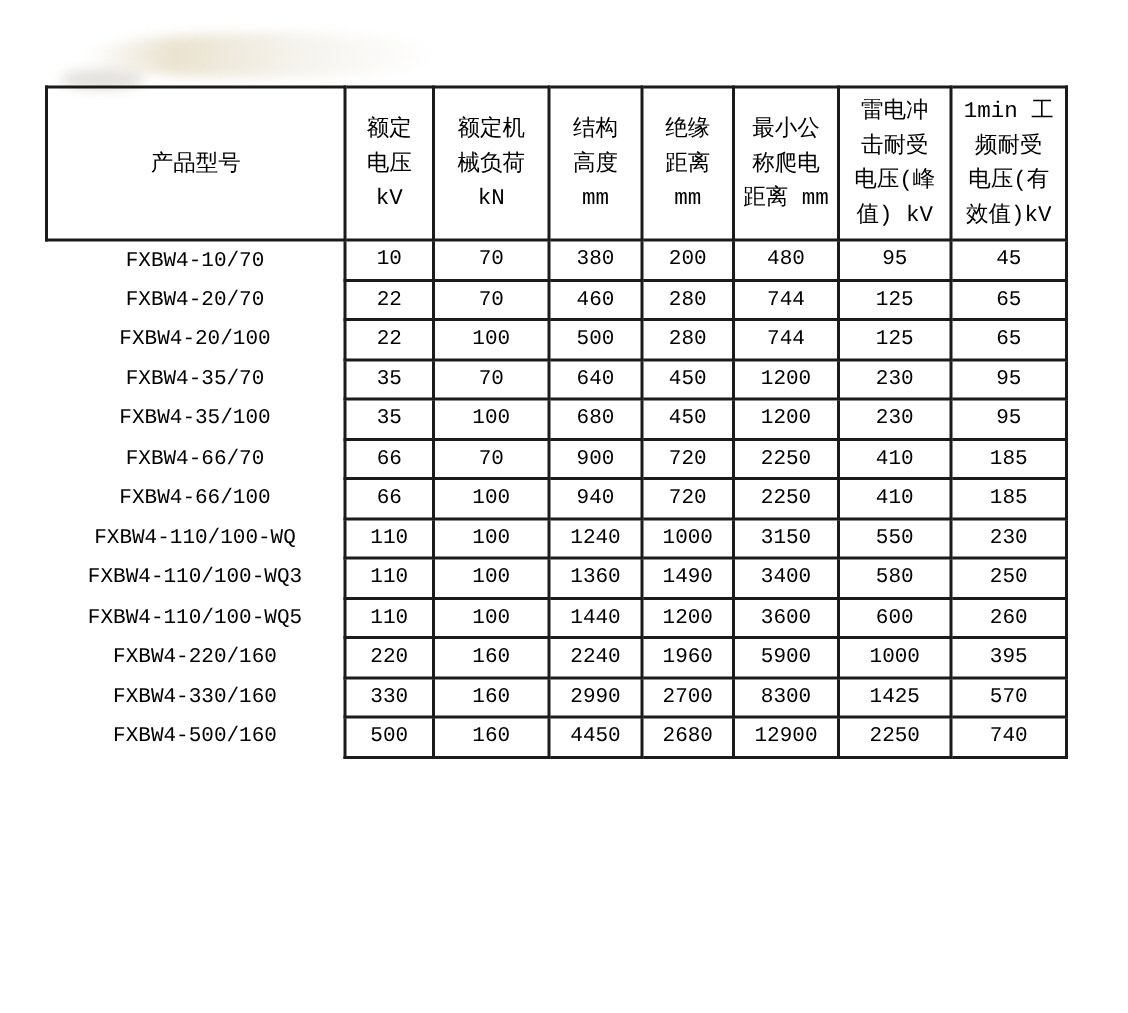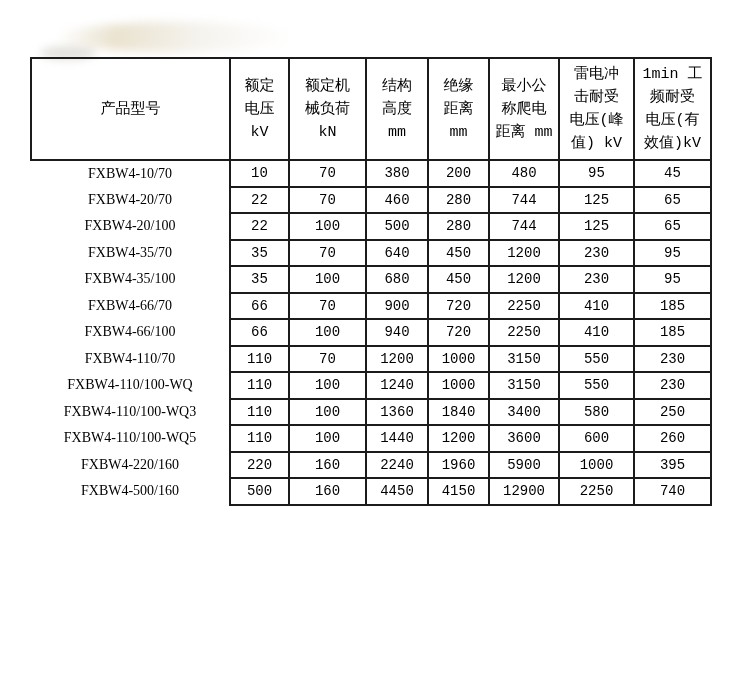--- a/index.html
+++ b/index.html
@@ -65,21 +65,20 @@
     white-space: pre-line;
   }
   .spec-table tbody td {
     height: 24.5px;
     font-size: 14px;
     line-height: 14px;
   }
   
   .spec-table tbody td.model-cell {
     border: none;
-    font-family: Liberation Serif, serif;
   }
 </style>
 </head>
 <body>
 
 <div class="screen">
 
   <div class="smudge-1"></div>
   <div class="smudge-2"></div>
 
@@ -187,45 +186,35 @@
           <td class="model-cell">FXBW4-66/100</td>
           <td>66</td>
           <td>100</td>
           <td>940</td>
           <td>720</td>
           <td>2250</td>
           <td>410</td>
           <td>185</td>
         </tr>
         <tr>
-          <td class="model-cell">FXBW4-110/70</td>
-          <td>110</td>
-          <td>70</td>
-          <td>1200</td>
-          <td>1000</td>
-          <td>3150</td>
-          <td>550</td>
-          <td>230</td>
-        </tr>
-        <tr>
           <td class="model-cell">FXBW4-110/100-WQ</td>
           <td>110</td>
           <td>100</td>
           <td>1240</td>
           <td>1000</td>
           <td>3150</td>
           <td>550</td>
           <td>230</td>
         </tr>
         <tr>
           <td class="model-cell">FXBW4-110/100-WQ3</td>
           <td>110</td>
           <td>100</td>
           <td>1360</td>
-          <td>1840</td>
+          <td>1490</td>
           <td>3400</td>
           <td>580</td>
           <td>250</td>
         </tr>
         <tr>
           <td class="model-cell">FXBW4-110/100-WQ5</td>
           <td>110</td>
           <td>100</td>
           <td>1440</td>
           <td>1200</td>
@@ -237,25 +226,35 @@
           <td class="model-cell">FXBW4-220/160</td>
           <td>220</td>
           <td>160</td>
           <td>2240</td>
           <td>1960</td>
           <td>5900</td>
           <td>1000</td>
           <td>395</td>
         </tr>
         <tr>
+          <td class="model-cell">FXBW4-330/160</td>
+          <td>330</td>
+          <td>160</td>
+          <td>2990</td>
+          <td>2700</td>
+          <td>8300</td>
+          <td>1425</td>
+          <td>570</td>
+        </tr>
+        <tr>
           <td class="model-cell">FXBW4-500/160</td>
           <td>500</td>
           <td>160</td>
           <td>4450</td>
-          <td>4150</td>
+          <td>2680</td>
           <td>12900</td>
           <td>2250</td>
           <td>740</td>
         </tr>
       </tbody>
   </table>
 
 </div>
 
 </body></html>

